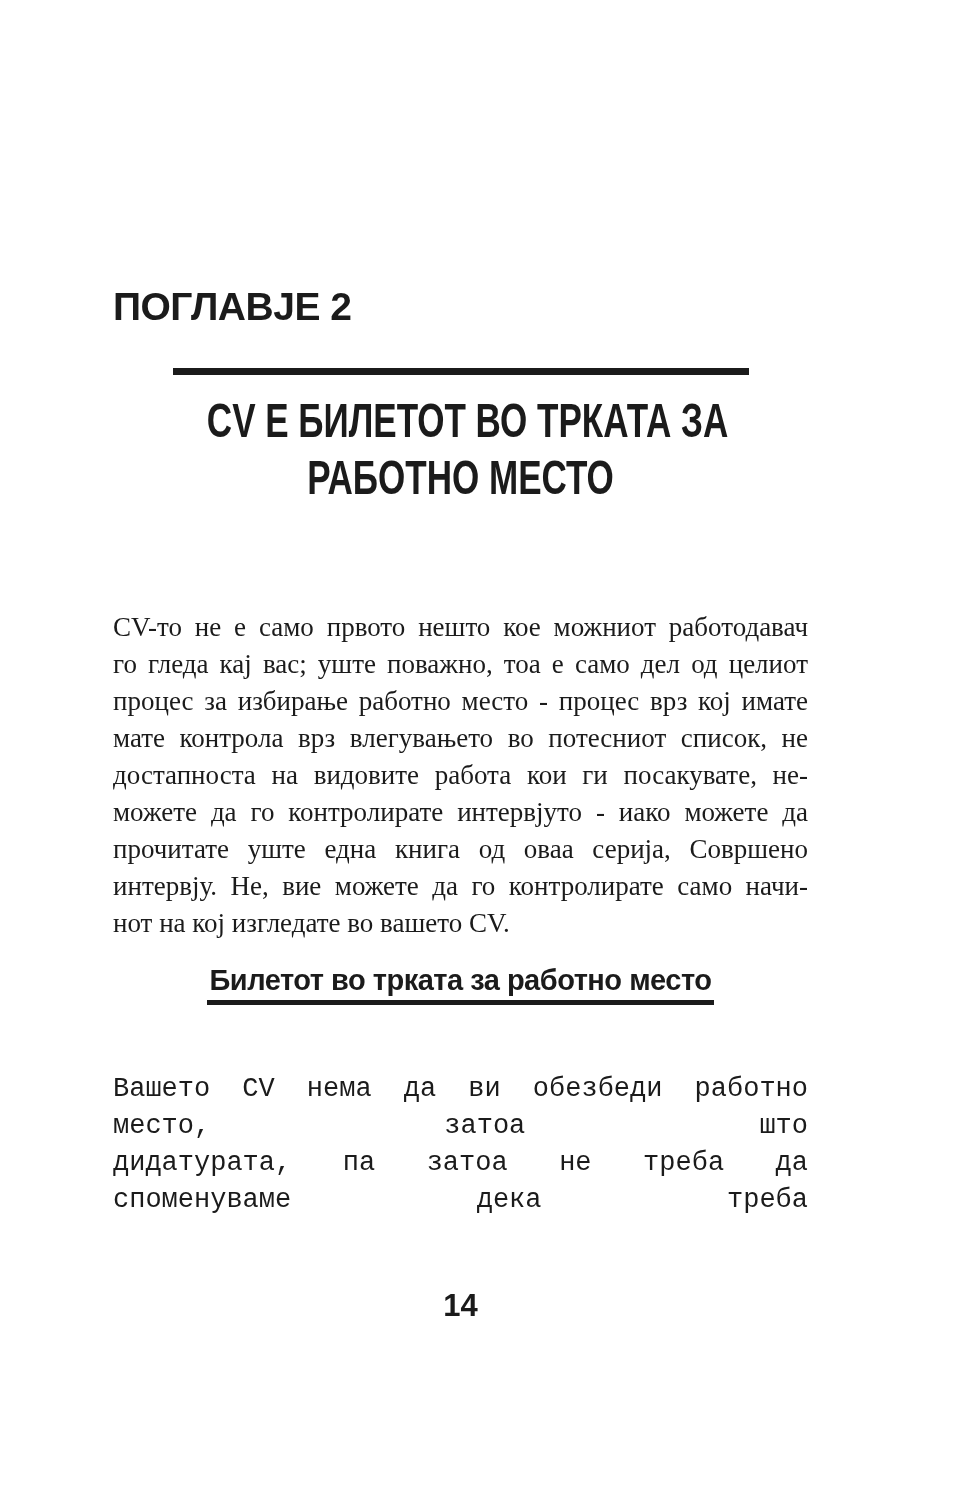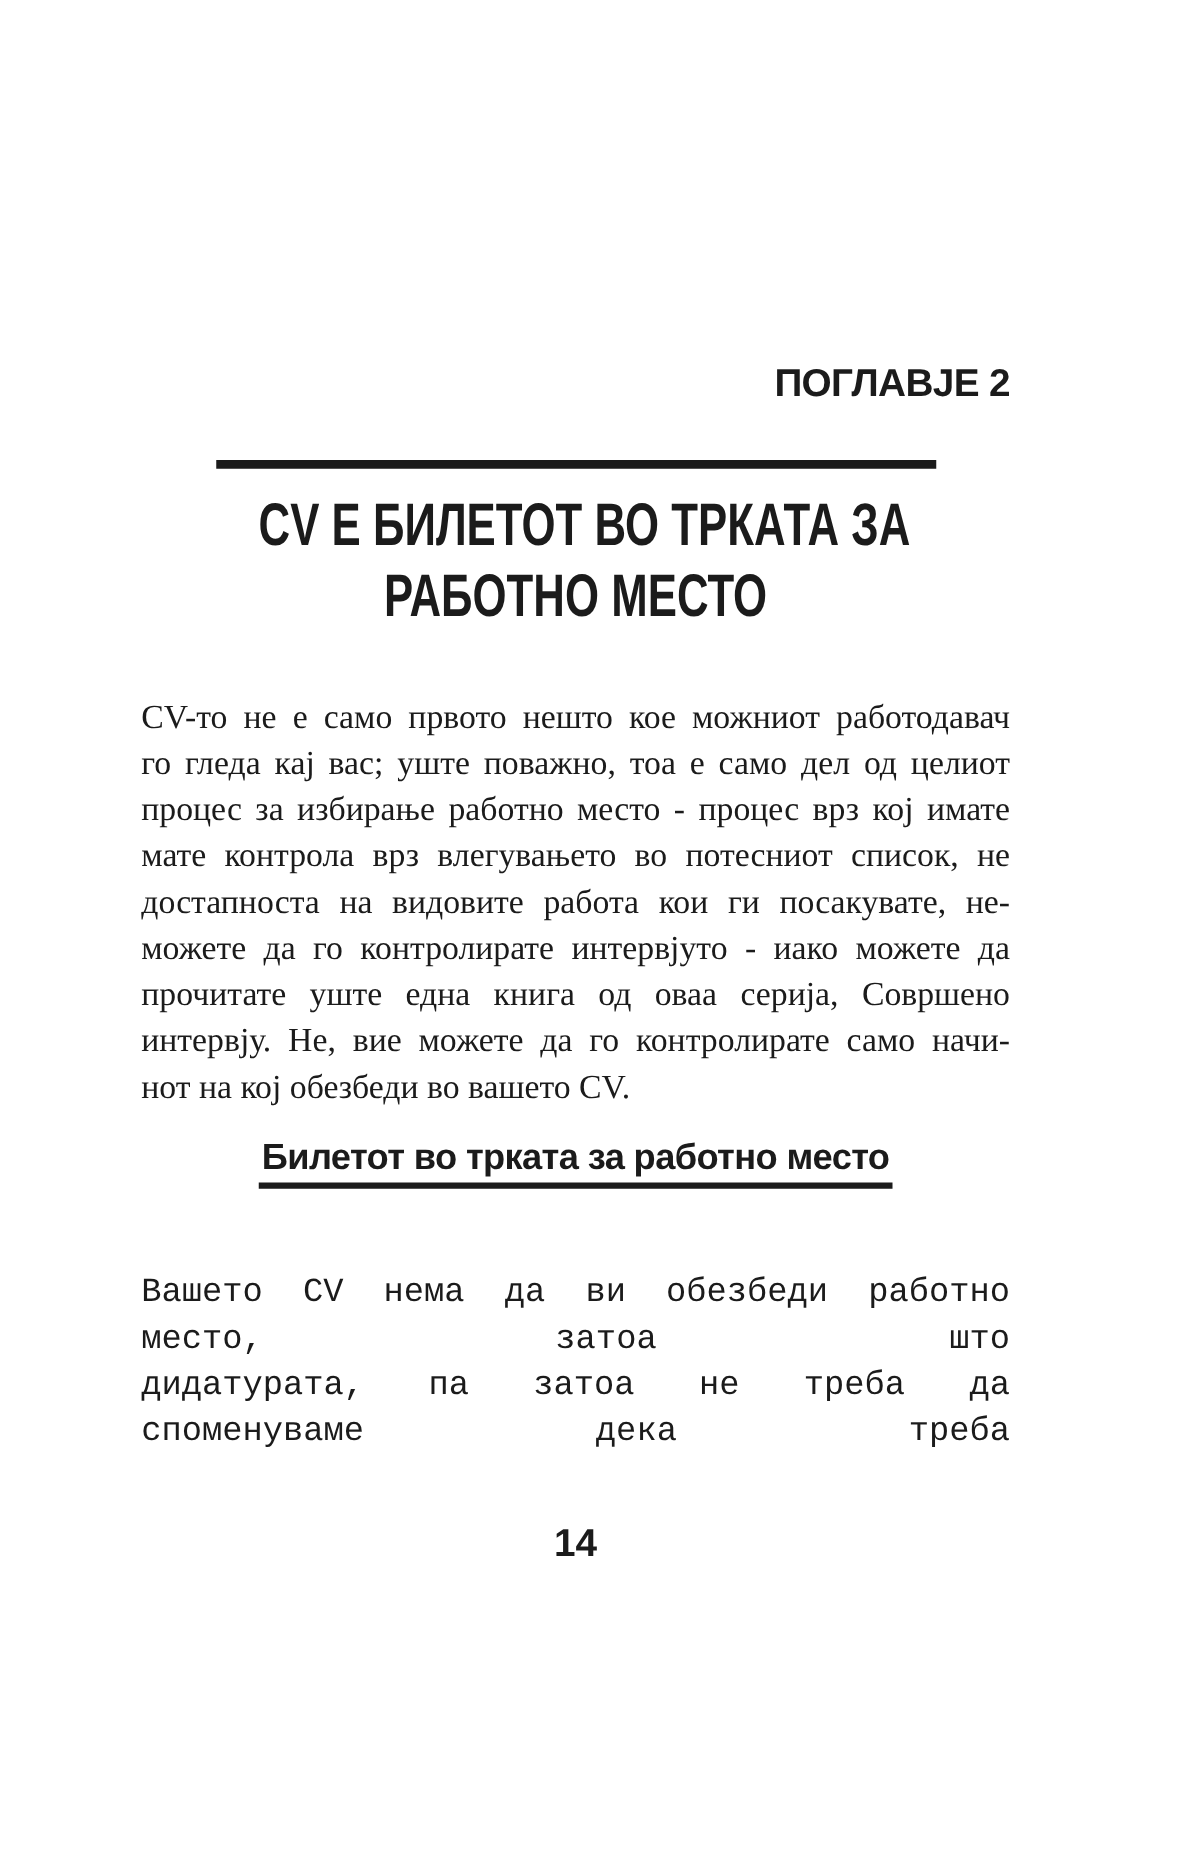--- a/index.html
+++ b/index.html
@@ -20,24 +20,24 @@
     font-family: "Liberation Serif", serif;
   }
   .content {
     margin-left: 113px;
     width: 695px;
     padding-top: 290px;
   }
   .chapter-label {
     font-family: "Liberation Sans", sans-serif;
     font-weight: 700;
-    font-size: 31px;
+    font-size: 39px;
     line-height: 34px;
     letter-spacing: -0.5px;
-    text-align: right;
+    text-align: left;
     white-space: nowrap;
   }
   .chapter-rule {
     width: 576px;
     height: 7px;
     background: #1b1b1b;
     margin: 44px auto 0 auto;
   }
   .chapter-title {
     margin: 17px 0 0 0;
@@ -50,21 +50,21 @@
     transform-origin: 50% 50%;
   }
   .chapter-title .title-line {
     white-space: nowrap;
   }
   .paragraph {
     font-size: 27px;
     line-height: 37px;
   }
   .paragraph-intro {
-    margin-top: 49px;
+    margin-top: 103px;
   }
   .paragraph-body {
     margin-top: 66px;
     font-family: Liberation Mono, monospace;
   }
   .tline {
     text-align: justify;
     text-align-last: justify;
     white-space: normal;
   }
@@ -80,21 +80,21 @@
     line-height: 32px;
     letter-spacing: -0.5px;
     text-align: center;
   }
   .subheading .underlined {
     display: inline-block;
     padding: 0 2px 4px 2px;
     border-bottom: 5px solid #0c4a6e;
   }
   .page-number {
-    margin-top: 53px;
+    margin-top: 70px;
     font-family: "Liberation Sans", sans-serif;
     font-weight: 700;
     font-size: 31px;
     line-height: 34px;
     text-align: center;
   }
 </style>
 </head>
 <body style="background: rgb(255, 255, 255);">
 
@@ -112,21 +112,21 @@
 
     <div class="paragraph paragraph-intro">
         <div class="tline">CV-то не е само првото нешто кое можниот работодавач</div>
         <div class="tline">го гледа кај вас; уште поважно, тоа е само дел од целиот</div>
         <div class="tline">процес за избирање работно место - процес врз кој имате</div>
         <div class="tline">мате контрола врз влегувањето во потесниот список, не</div>
         <div class="tline">достапноста на видовите работа кои ги посакувате, не-</div>
         <div class="tline">можете да го контролирате интервјуто - иако можете да</div>
         <div class="tline">прочитате уште една книга од оваа серија, Совршено</div>
         <div class="tline">интервју. Не, вие можете да го контролирате само начи-</div>
-        <div class="tline tline-last">нот на кој обезбеди во вашето CV.</div>
+        <div class="tline tline-last">нот на кој изгледате во вашето CV.</div>
       </div>
 
     <h2 class="subheading">
       <span class="underlined" style="border-bottom-color: rgb(27, 27, 27);">Билетот во трката за работно место</span>
     </h2>
 
     <div class="paragraph paragraph-body">
         <div class="tline">Вашето CV нема да ви обезбеди работно место, затоа што</div>
         <div class="tline">дидатурата, па затоа не треба да споменуваме дека треба</div>
       </div>

